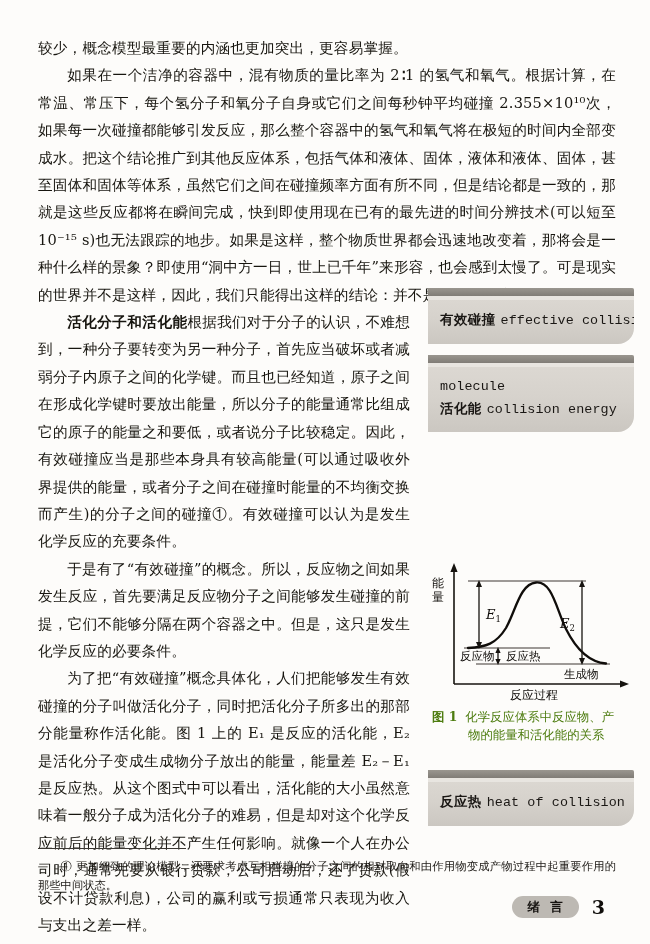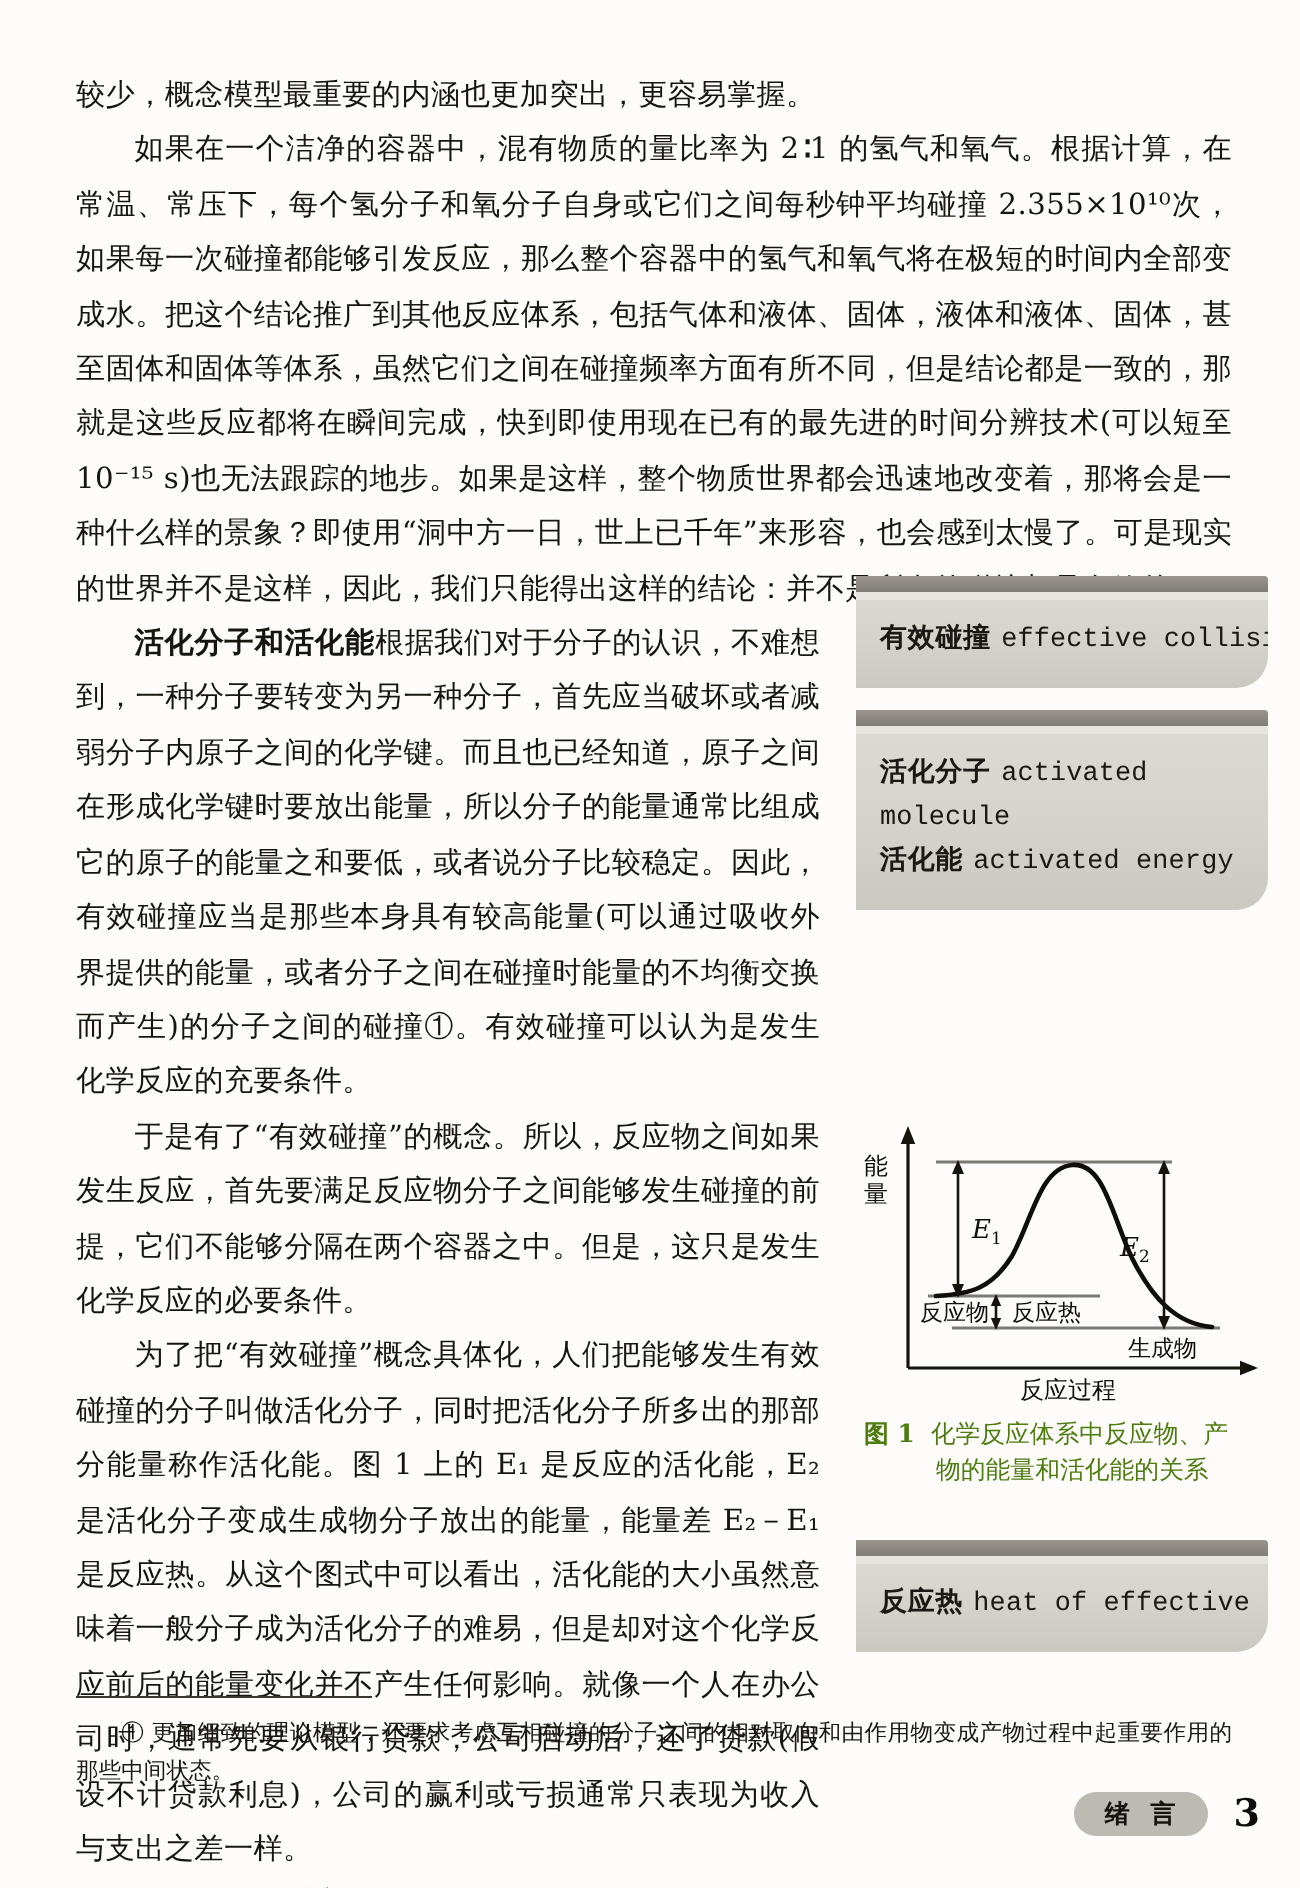--- a/index.html
+++ b/index.html
@@ -147,21 +147,21 @@
   
   .footer {
     position: absolute;
     left: 0;
     top: 896px;
     width: 650px;
     height: 34px;
   }
   .footer-inner {
     position: absolute;
-    right: 20px;
+    right: 45px;
     top: 0;
     display: flex;
     align-items: center;
     gap: 13px;
   }
   .chapter-pill {
     background: #bdb9b3;
     color: #161310;
     font-size: 12.5px;
     font-weight: bold;
@@ -204,38 +204,35 @@
       <div class="term-line">
         <span class="cn">有效碰撞</span><span class="en">effective collision</span>
       </div>
     </div>
   </div>
 
   <div class="term-box" id="termbox-2">
     <div class="bar"></div>
     <div class="bar-lite"></div>
     <div class="lines">
-      <div class="term-line">
-        <span class="cn">活化分子</span><span class="en">activated</span>
-      </div>
       <div class="term-line cont">
         <span class="en">molecule</span>
       </div>
       <div class="term-line">
-        <span class="cn">活化能</span><span class="en">activated energy</span>
+        <span class="cn">活化能</span><span class="en">collision energy</span>
       </div>
     </div>
   </div>
 
   <div class="term-box" id="termbox-3">
     <div class="bar"></div>
     <div class="bar-lite"></div>
     <div class="lines">
       <div class="term-line">
-        <span class="cn">反应热</span><span class="en">heat of effective</span>
+        <span class="cn">反应热</span><span class="en">heat of collision</span>
       </div>
     </div>
   </div>
 
   <div class="figure">
     <svg width="216" height="146" viewBox="0 0 216 146">
 
       <line x1="30" y1="128" x2="30" y2="14" stroke="#16130f" stroke-width="1.6"></line>
       <polygon points="30,7 26.4,16 33.6,16" fill="#16130f"></polygon>
 

